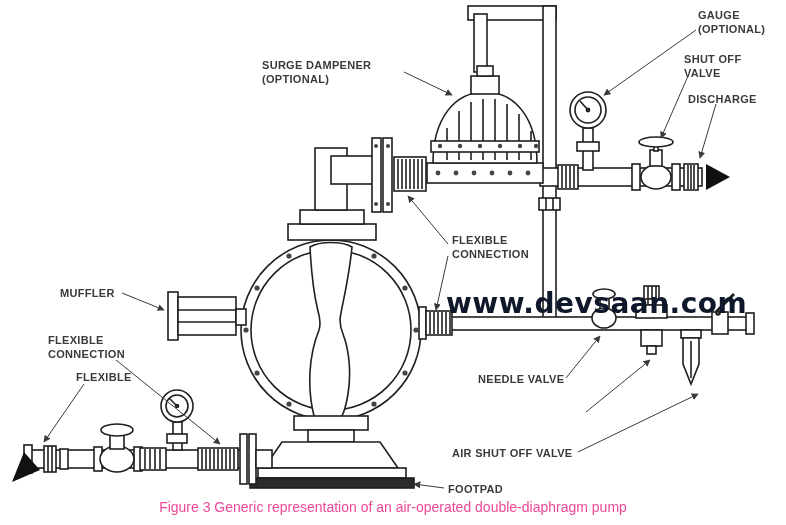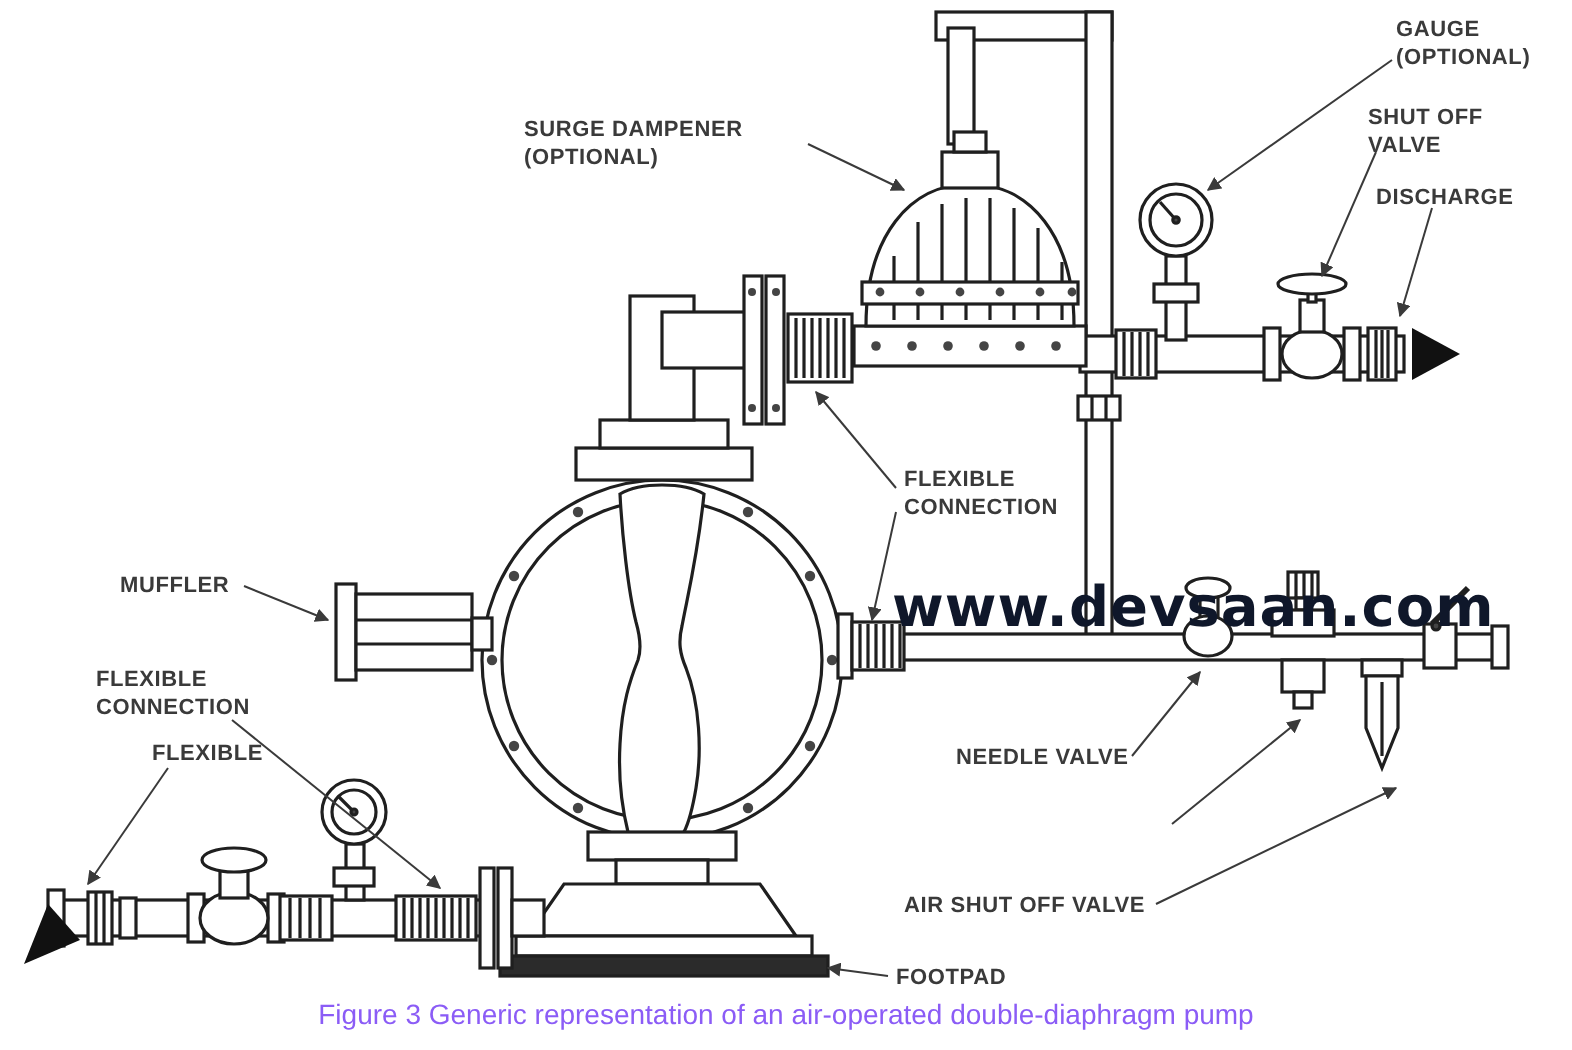--- a/index.html
+++ b/index.html
@@ -13,21 +13,21 @@
     line-height:1.3;letter-spacing:0.3px;white-space:pre-line;
   }
   .label.center{text-align:left;}
   #watermark{
     position:absolute;left:446px;top:250px;width:300px;
     font-family:"DejaVu Sans", sans-serif;font-weight:bold;
     font-size:28px;color:#0f172a;letter-spacing:0.5px;margin-top:37px;
   }
   #caption{
     position:absolute;left:0;top:499px;width:786px;text-align:center;
-    font-size:14px;color:#8b5cf6;
+    font-size:14px;color:#ec4899;
   }
 </style>
 </head>
 <body>
 
 <div id="stage">
 
   <svg width="786" height="525" viewBox="0 0 786 525">
     <defs>
       <marker id="arr" viewBox="0 0 10 10" refX="9" refY="5" markerWidth="7" markerHeight="7" orient="auto-start-reverse">

